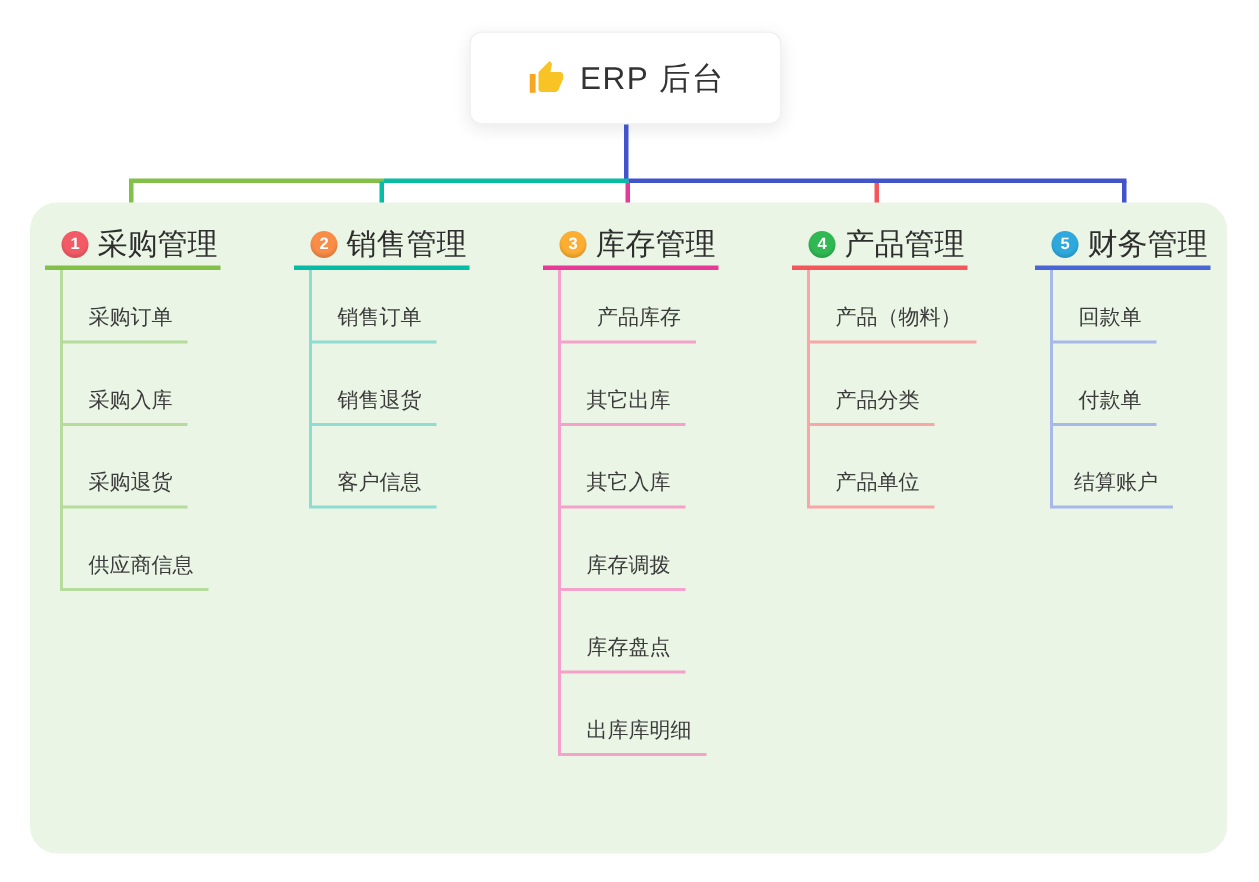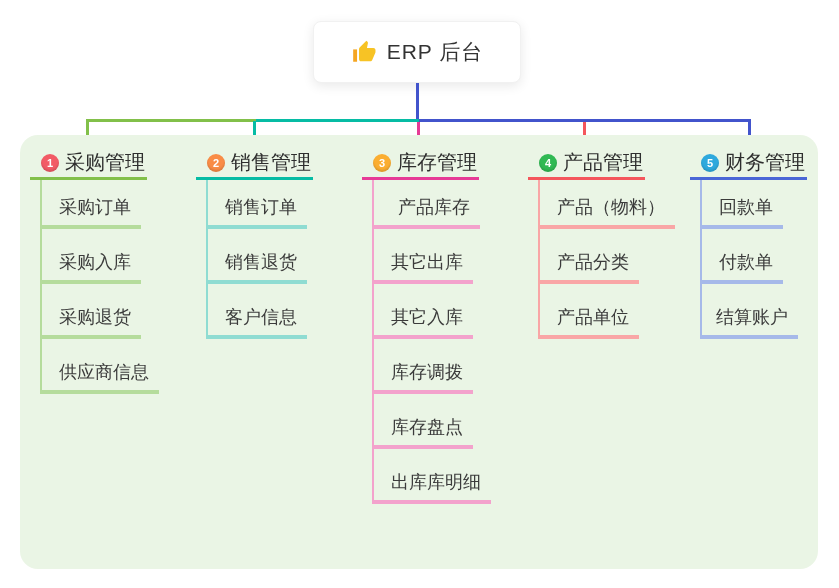--- a/index.html
+++ b/index.html
@@ -35,22 +35,22 @@
   .branch-header{width:117px;height:29px;display:flex;align-items:center;
     border-bottom:3px solid #999;box-sizing:content-box;cursor:default;}
   .badge{width:18px;height:18px;margin-left:11px;border-radius:50%;flex:0 0 auto;
     display:flex;align-items:center;justify-content:center;
     color:#ffffff;font-size:11px;font-weight:bold;
     box-shadow:inset 0 -2px 2px rgba(0,0,0,0.12);}
   .branch-label{margin-left:6px;font-size:20px;color:#2e2e2e;white-space:nowrap;}
   .children{margin-left:10px;border-left:2px solid #ccc;}
   .child{height:55px;box-sizing:border-box;display:flex;align-items:flex-end;}
   .child:first-child{height:49px;}
-  .child span{display:inline-block;border-bottom:4px solid #a16207;
-    padding:0 10px 6px 17px;font-size:18px;color:#3b3b3b;white-space:nowrap;text-align:right;}
+  .child span{display:inline-block;border-bottom:2px solid #a16207;
+    padding:0 10px 6px 17px;font-size:14px;color:#3b3b3b;white-space:nowrap;text-align:right;}
 </style>
 </head>
 <body>
 
 <div class="stage">
 
   <div class="root-node">
     <svg class="thumb-icon" viewBox="0 0 24 24">
       <path d="M2 21h3.6V9.6H2V21z" fill="#F5A623"></path>
       <path d="M22.6 10.2c0-1.05-.86-1.9-1.9-1.9h-5.99l.9-4.34.03-.3c0-.39-.16-.75-.42-1.01L14.2 1.6 7.95 7.86c-.35.34-.56.82-.56 1.34v9.5c0 1.05.86 1.9 1.9 1.9h8.55c.79 0 1.46-.47 1.75-1.16l2.87-6.7c.09-.22.14-.45.14-.7v-1.84z" fill="#F7C325"></path>

